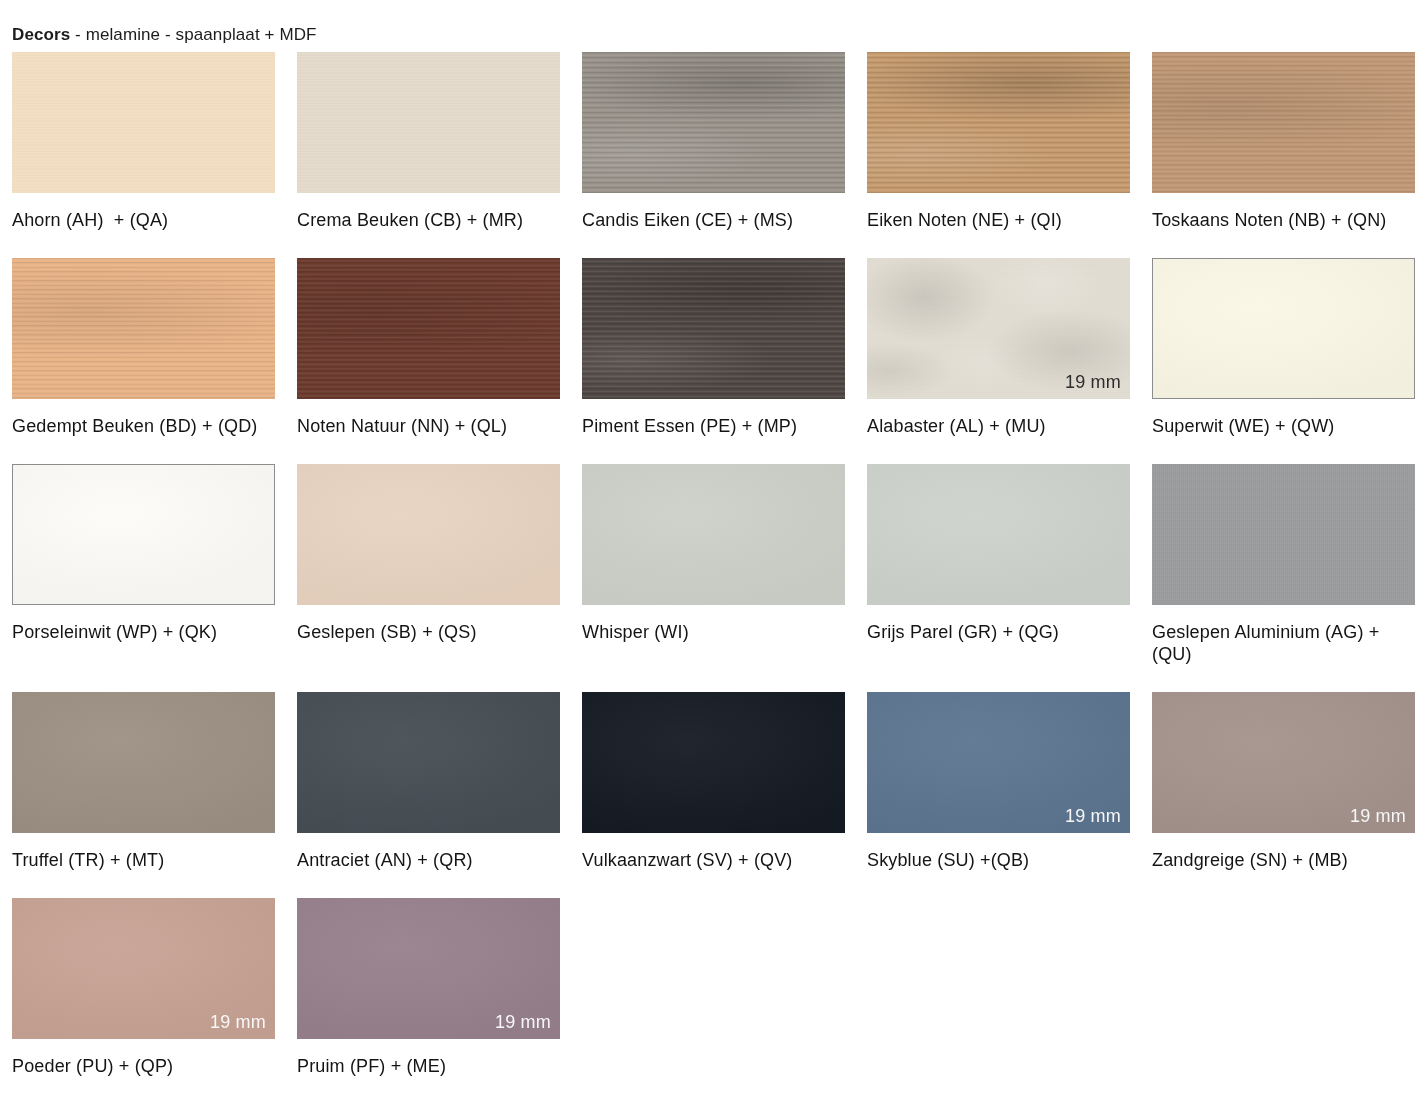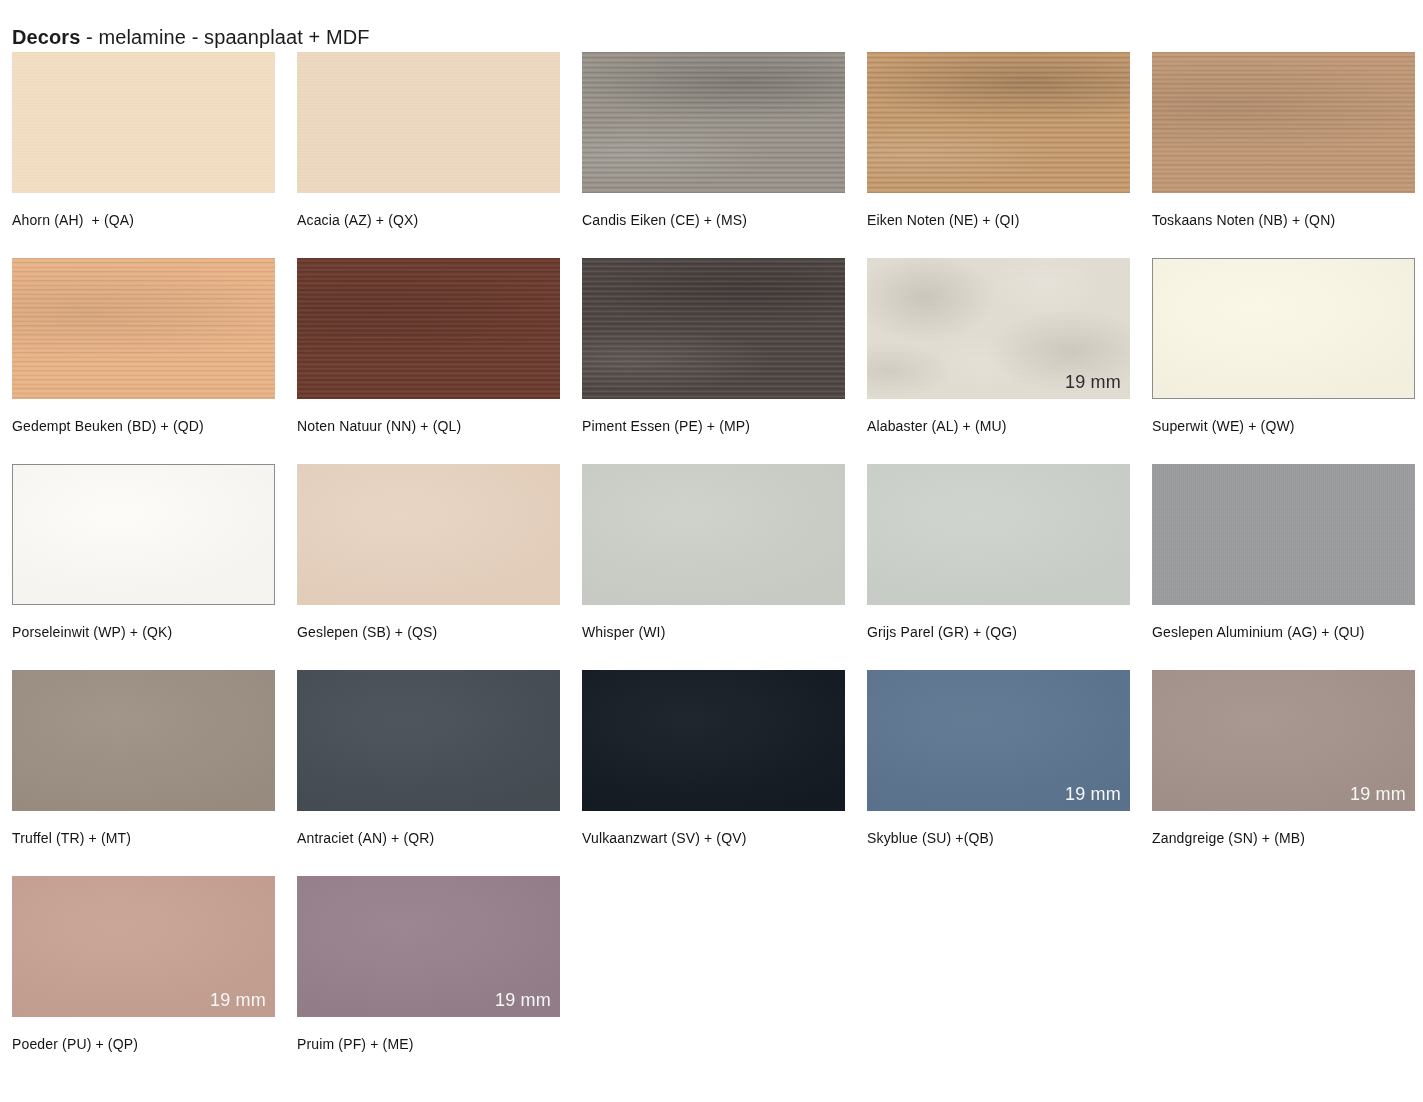--- a/index.html
+++ b/index.html
@@ -16,21 +16,21 @@
     color: #1c1c1c;
     overflow: hidden;
   }
 
   
   .page-header {
     padding: 11px 0 0 12px;
     height: 52px;
   }
   .page-title {
-    font-size: 20px;
+    font-size: 17px;
     line-height: 26px;
     letter-spacing: 0.1px;
     white-space: nowrap;
   }
   .page-title .title-strong { font-weight: 700; }
   .page-title .title-rest   { font-weight: 400; }
 
   
   .decor-grid {
     display: grid;
@@ -59,21 +59,21 @@
     font-size: 18px;
     line-height: 22px;
     letter-spacing: 0.2px;
     font-family: "Liberation Sans", "DejaVu Sans", sans-serif;
     pointer-events: none;
   }
   .swatch-thickness.dark  { color: #2b2b2b; }
   .swatch-thickness.light { color: #ffffff; }
   .decor-label {
     margin-top: 16px;
-    font-size: 14px;
+    font-size: 18px;
     line-height: 22px;
     letter-spacing: 0.15px;
     color: #141414;
     white-space: pre-wrap;
     min-height: 22px;
   }
 
   
   .decor-card { margin-bottom: 27px; }
 
@@ -157,22 +157,22 @@
   <h1 class="page-title"><span class="title-strong">Decors</span><span class="title-rest"> - melamine - spaanplaat + MDF</span></h1>
 </header>
 
 <main class="decor-grid">
 
 <div class="decor-card">
       <div class="swatch tex-grain-fine" style="background-color: rgb(243, 223, 194);"></div>
       <div class="decor-label">Ahorn (AH)  + (QA)</div>
     </div>
     <div class="decor-card">
-      <div class="swatch tex-grain-fine" style="background-color: rgb(237, 217, 192);"></div>
-      <div class="decor-label">Acacia (AZ) + (QX)</div>
+      <div class="swatch tex-grain-fine" style="background-color: rgb(229, 219, 204);"></div>
+      <div class="decor-label">Crema Beuken (CB) + (MR)</div>
     </div>
     <div class="decor-card">
       <div class="swatch tex-grain-strong" style="background-color: rgb(154, 148, 140);"></div>
       <div class="decor-label">Candis Eiken (CE) + (MS)</div>
     </div>
     <div class="decor-card">
       <div class="swatch tex-grain-strong" style="background-color: rgb(199, 156, 111);"></div>
       <div class="decor-label">Eiken Noten (NE) + (QI)</div>
     </div>
     <div class="decor-card">

